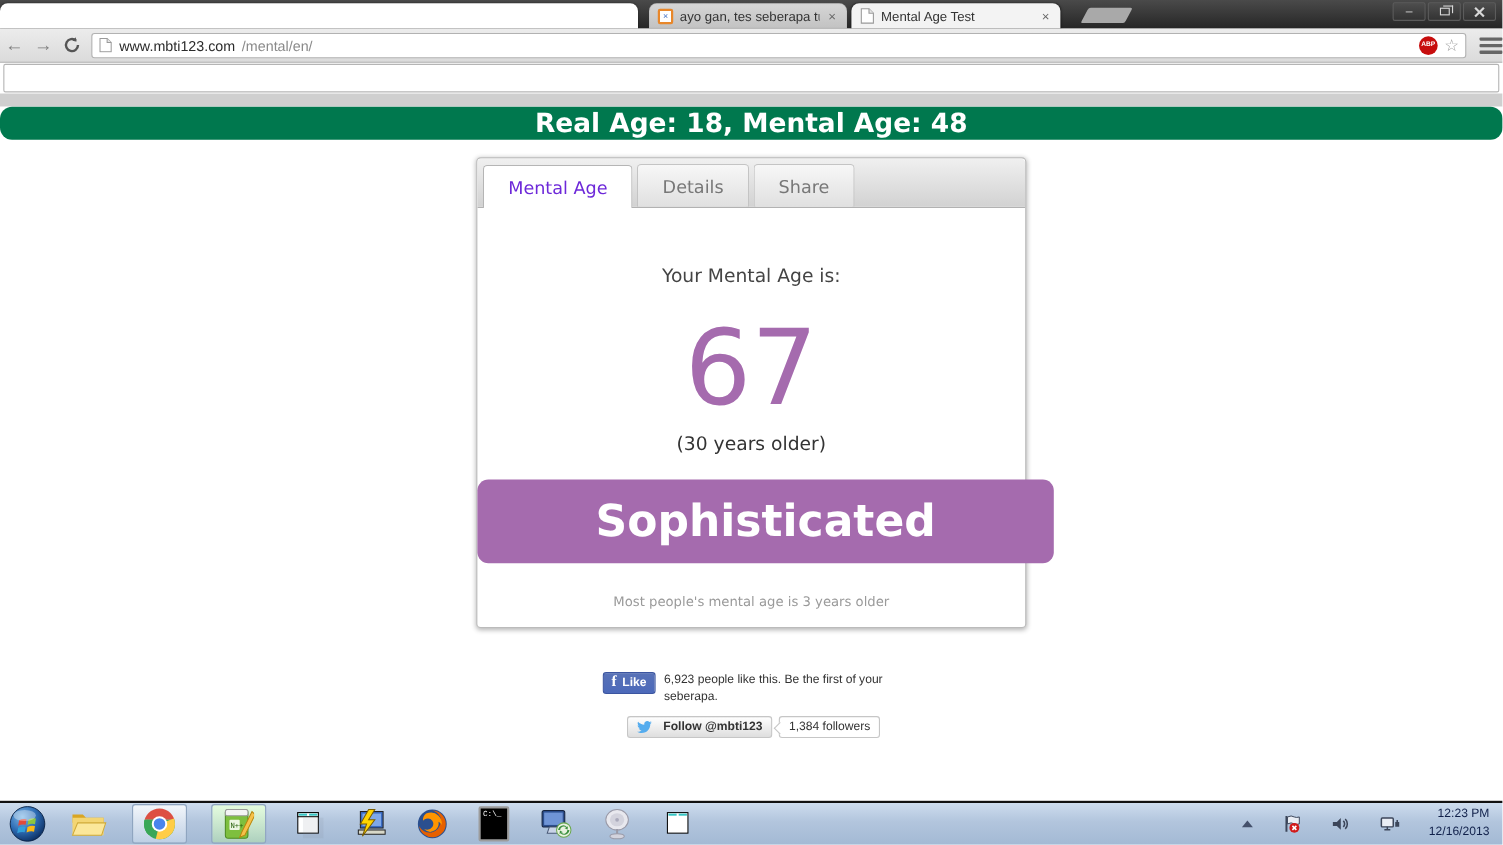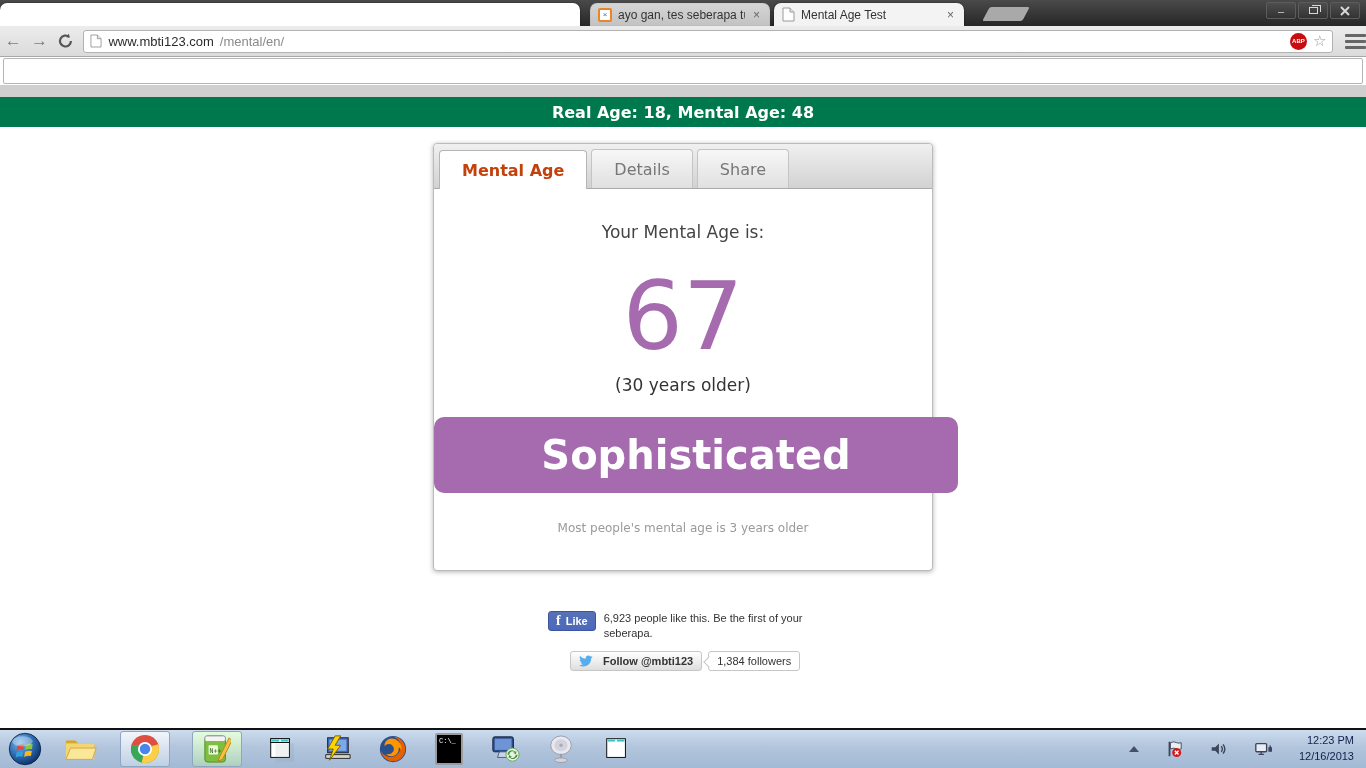--- a/index.html
+++ b/index.html
@@ -46,33 +46,33 @@
   .menu-btn { margin-left:12px; width:22px; display:flex; flex-direction:column; gap:3px; }
   .menu-btn span { display:block; height:3px; background:#666; border-radius:1px; }
 
   .infobar { position:absolute; left:3px; top:58px; width:1360px; height:26px; background:#fff;
     border:1px solid #b5b5b5; border-radius:2px; }
   .graystrip { position:absolute; left:0; top:85px; width:1366px; height:12px; background:#cfcfcf; }
 
   
   .webpage { position:absolute; left:0; top:97px; width:1366px; height:631px; background:#fff; }
   .banner { height:30px; display:flex; align-items:center; justify-content:center;
-    color:#fff; font-weight:bold; font-size:16px; font-family:"DejaVu Sans",sans-serif; }
+    color:#fff; font-weight:bold; font-size:24px; font-family:"DejaVu Sans",sans-serif;border-radius:11px; }
 
   .card { width:500px; margin:16px auto 0; background:#fff; border:1px solid #bbb;
     border-radius:4px; box-shadow:0 1px 5px rgba(0,0,0,.3); min-height:428px; }
   .card-tabs { background:linear-gradient(#f0f0f0,#d2d2d2); border-bottom:1px solid #aaa;
     border-radius:4px 4px 0 0; padding:5px 5px 0; display:flex; gap:4px; height:45px; }
   .ctab { font-size:16px; padding:10px 22px 11px; border-radius:4px 4px 0 0;
     font-family:"DejaVu Sans",sans-serif; }
-  .ctab-active { background:#fff; border:1px solid #b5b5b5; border-bottom:none; color:#c2410c;
-    position:relative; top:1px;font-weight:bold; }
+  .ctab-active { background:#fff; border:1px solid #b5b5b5; border-bottom:none; color:#6d28d9;
+    position:relative; top:1px; }
   .ctab-idle { background:linear-gradient(#f7f7f7,#e0e0e0); border:1px solid #c4c4c4;
     border-bottom:none; color:#777; }
-  .card-body { text-align:center; padding-top:33px; }
+  .card-body { text-align:center; padding-top:52px; }
   .heading { font-size:17px; color:#444; font-family:"DejaVu Sans",sans-serif; }
   .bigage { font-size:95px; line-height:1.1; margin-top:22px; font-family:"DejaVu Sans",sans-serif; }
   .agediff { font-size:17px; color:#333; margin-top:6px; font-family:"DejaVu Sans",sans-serif; }
   .cat-btn { margin:22px auto 0; width:524px; height:76px; border:none; border-radius:10px;
     color:#fff; font-weight:bold; font-size:40px; font-family:"DejaVu Sans",sans-serif;
     display:flex; align-items:center; justify-content:center; cursor:pointer; }
   .hint { margin-top:28px; font-size:12px; color:#9a9a9a; font-family:"DejaVu Sans",sans-serif; }
 
   .social { width:270px; margin:40px auto 0; }
   .fb-row { display:flex; gap:8px; }

